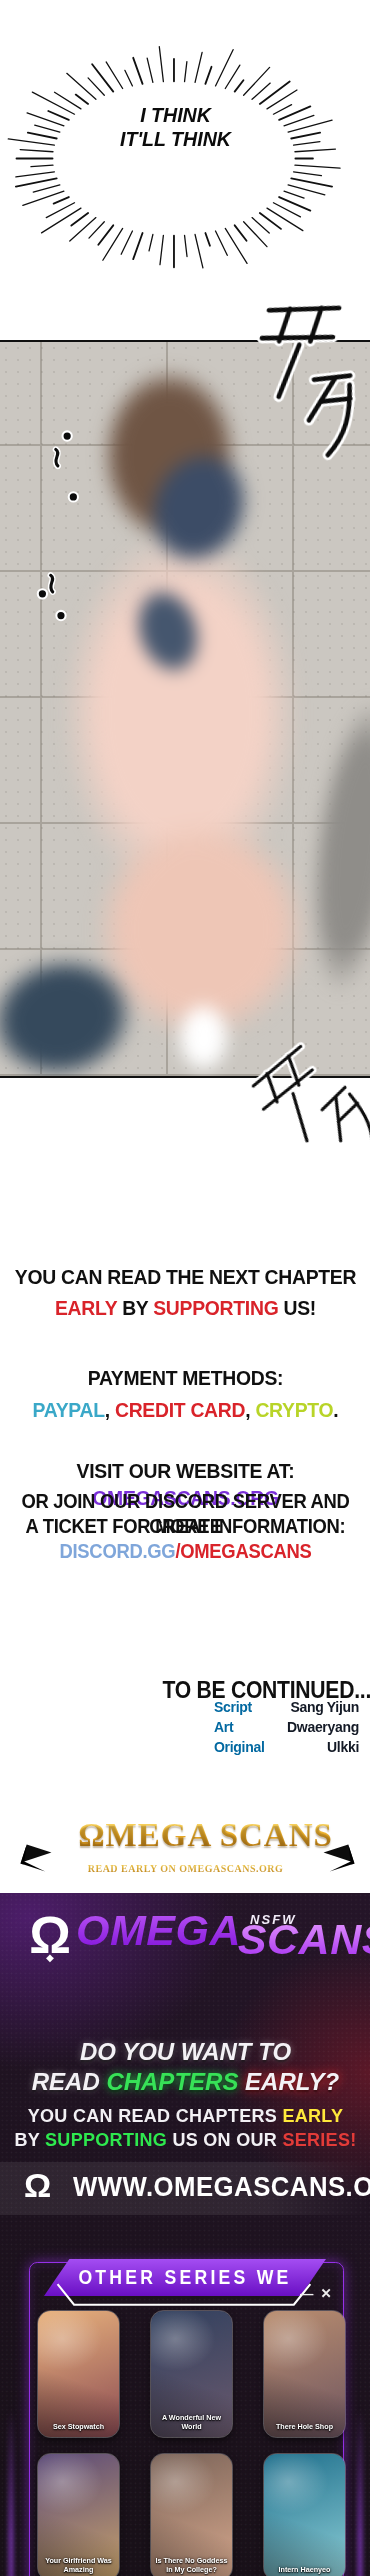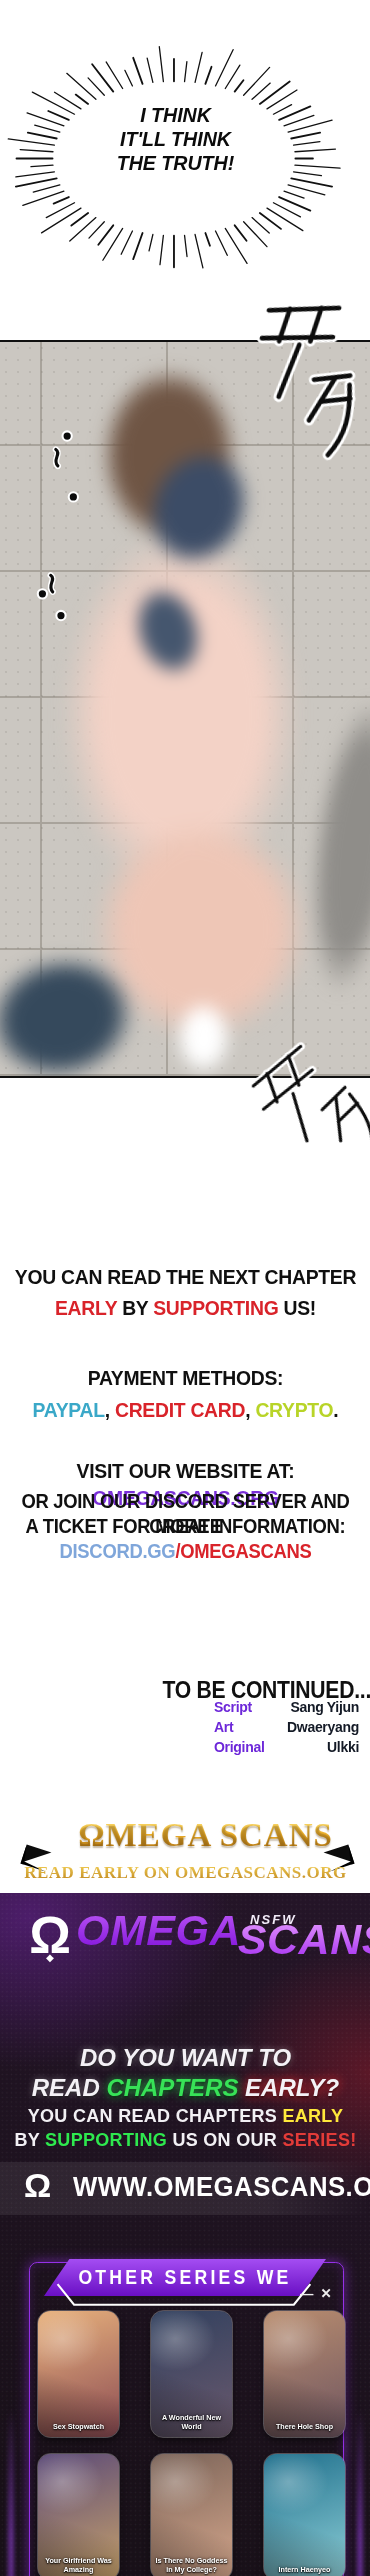--- a/index.html
+++ b/index.html
@@ -25,27 +25,27 @@
   .blobs{position:absolute;inset:0;filter:blur(8.2px);}
   .blob{position:absolute;border-radius:50%;}
   
   .h1{font-weight:bold;font-size:20.6px;line-height:27px;color:#101010;letter-spacing:-0.3px;}
   .red{color:#d9232a;} .cyan{color:#3aa8c8;} .lime{color:#b8d428;}
   .purple{color:#7a2fd8;} .lblue{color:#7fa6da;}
   .tbc{right:0;width:361px;text-align:right;font-weight:bold;font-size:23px;color:#101010;
        transform:scaleX(.92);transform-origin:100% 50%;letter-spacing:-0.3px;}
   .credit-row{position:absolute;left:214px;width:145px;display:flex;justify-content:space-between;
               font-weight:bold;font-size:14px;letter-spacing:-0.3px;}
-  .credit-label{color:#6d28d9;} .credit-value{color:#141a26;}
+  .credit-label{color:#0369a1;} .credit-value{color:#141a26;}
   
   .gold-word{top:1817px;font-family:"Liberation Serif", serif;font-weight:bold;font-size:33px;
              letter-spacing:1px;background:linear-gradient(180deg,#fce47a 5%,#f0b32e 45%,#a86c10 95%);
              -webkit-background-clip:text;background-clip:text;color:transparent;
              text-shadow:0 1.5px 1.5px rgba(90,58,8,.35);margin-left:20px;}
-  .gold-sub{top:1863px;font-family:"Liberation Serif", serif;font-weight:bold;font-size:17px;
+  .gold-sub{top:1863px;font-family:"Liberation Serif", serif;font-weight:bold;font-size:10px;
             letter-spacing:0.5px;background:linear-gradient(180deg,#f8d75c,#b87c16);
             -webkit-background-clip:text;background-clip:text;color:transparent;}
   .tri{width:0;height:0;border-style:solid;}
   
   .promo{left:0;top:1893px;width:371px;height:1196px;overflow:hidden;color:#fff;
          background-color:#181018;
          background-image:
            radial-gradient(rgba(255,255,255,.05) 0.7px, transparent 1px),
            radial-gradient(289px 216px at 8% 2%, rgba(128,40,190,.45), transparent 70%),
            radial-gradient(216px 185px at 100% 15%, rgba(185,30,45,.38), transparent 70%),
@@ -57,21 +57,21 @@
   .brand-omega-glyph{font-size:52px;font-weight:bold;}
   .brand-diamond{font-size:10.3px;margin-top:-7.2px;}
   .wordmark{left:76px;top:13.4px;white-space:nowrap;font-style:italic;font-weight:800;font-size:43px;
             letter-spacing:0.5px;}
   .wm-a{background:linear-gradient(180deg,#c05cf8,#7e0fd8);-webkit-background-clip:text;background-clip:text;color:transparent;}
   .wm-b{background:linear-gradient(180deg,#e9a0ff,#a32bf0);-webkit-background-clip:text;background-clip:text;color:transparent;
         position:relative;top:8.2px;margin-left:-3.1px;}
   .wm-tag{position:absolute;left:174px;top:5.2px;font-size:13px;font-style:italic;font-weight:bold;
           color:#f2ecf8;letter-spacing:2.1px;}
   .q{font-style:italic;font-weight:800;font-size:24px;letter-spacing:0;color:#f4f2f6;
-     text-shadow:0 0 7.2px rgba(255,255,255,.35), 0 1.5px 2.1px rgba(0,0,0,.6);margin-top:6px;}
+     text-shadow:0 0 7.2px rgba(255,255,255,.35), 0 1.5px 2.1px rgba(0,0,0,.6);}
   .q .grn{color:#37e257;text-shadow:0 0 8.2px rgba(40,230,80,.8),0 1.5px 2.1px rgba(0,0,0,.6);}
   .q .early{text-shadow:0 0 10.3px rgba(255,45,45,.9),0 1.5px 2.1px rgba(0,0,0,.6);}
   .s{font-weight:600;font-size:18px;letter-spacing:0.3px;color:#f2f0f4;}
   .s .yel{color:#ffe93b;font-weight:700;} .s .grn{color:#2ee84e;font-weight:700;}
   .s .rd{color:#e33b38;font-weight:700;}
   .urlbar{left:0;top:269px;width:371px;height:53px;
           background:linear-gradient(90deg, rgba(255,255,255,.08) 0%, rgba(255,255,255,.08) 72%, rgba(255,255,255,0) 100%);}
   .urlbar .omega{position:absolute;left:24px;top:4.1px;font-size:34px;font-weight:bold;color:#fff;}
   .urlbar .url{position:absolute;left:73px;top:9.3px;font-size:28px;font-weight:800;letter-spacing:0.5px;
                color:#fff;transform:scaleX(.92);transform-origin:0 50%;}
@@ -177,21 +177,20 @@
         <line x1="531.8886377406493" y1="174.607260738895" x2="589.8923361109948" y2="154.3215841753414" stroke="#111" stroke-width="2.5" stroke-linecap="round"></line>
         <line x1="539.7674585054745" y1="186.69697850114972" x2="625.2794869969921" y2="163.35410371917283" stroke="#111" stroke-width="2.5" stroke-linecap="round"></line>
         <line x1="545.9584950042201" y1="199.1771432346219" x2="601.982192928986" y2="187.91851477266226" stroke="#111" stroke-width="3.6" stroke-linecap="round"></line>
         <line x1="550.4146297108811" y1="211.95277334996044" x2="601.6246328675159" y2="205.18049442095014" stroke="#111" stroke-width="2.5" stroke-linecap="round"></line>
         <line x1="553.1019487496519" y1="224.92663858785124" x2="631.8013298988999" y2="219.76266083005248" stroke="#111" stroke-width="2.5" stroke-linecap="round"></line>
       </g>
   </svg>
   <div class="abs center bubble-text" style="top:103px;left:13px;width:325px;">
     <div>I THINK</div>
     <div>IT'LL THINK</div>
-    <div>THE TRUTH!</div>
   </div>
 
   <div class="abs panel">
     <div class="blobs">
       <div class="blob" style="left:77px;top:-5.2px;width:185px;height:237px;background:radial-gradient(closest-side,#6f5544 0%,#6f5544 55%,transparent 75%);"></div>
       <div class="blob" style="left:20.6px;top:124px;width:319px;height:495px;background:radial-gradient(closest-side,#f3d2c6 0%,#f3d2c6 50%,transparent 75%);"></div>
       <div class="blob" style="left:62px;top:443px;width:278px;height:289px;background:radial-gradient(closest-side,#eec6b6 0%,#eec6b6 55%,transparent 78%);"></div>
       <div class="blob" style="left:134px;top:88px;width:129px;height:155px;background:radial-gradient(closest-side,#3c4c66 0%,#3c4c66 55%,transparent 78%);transform:rotate(24deg);"></div>
       <div class="blob" style="left:124px;top:227px;width:88px;height:124px;background:radial-gradient(closest-side,#45566e 0%,#45566e 50%,transparent 76%);transform:rotate(-18deg);"></div>
       <div class="blob" style="left:304px;top:319px;width:103px;height:371px;background:radial-gradient(closest-side,#8f8d89 0%,#8f8d89 55%,transparent 80%);transform:rotate(7deg);"></div>

